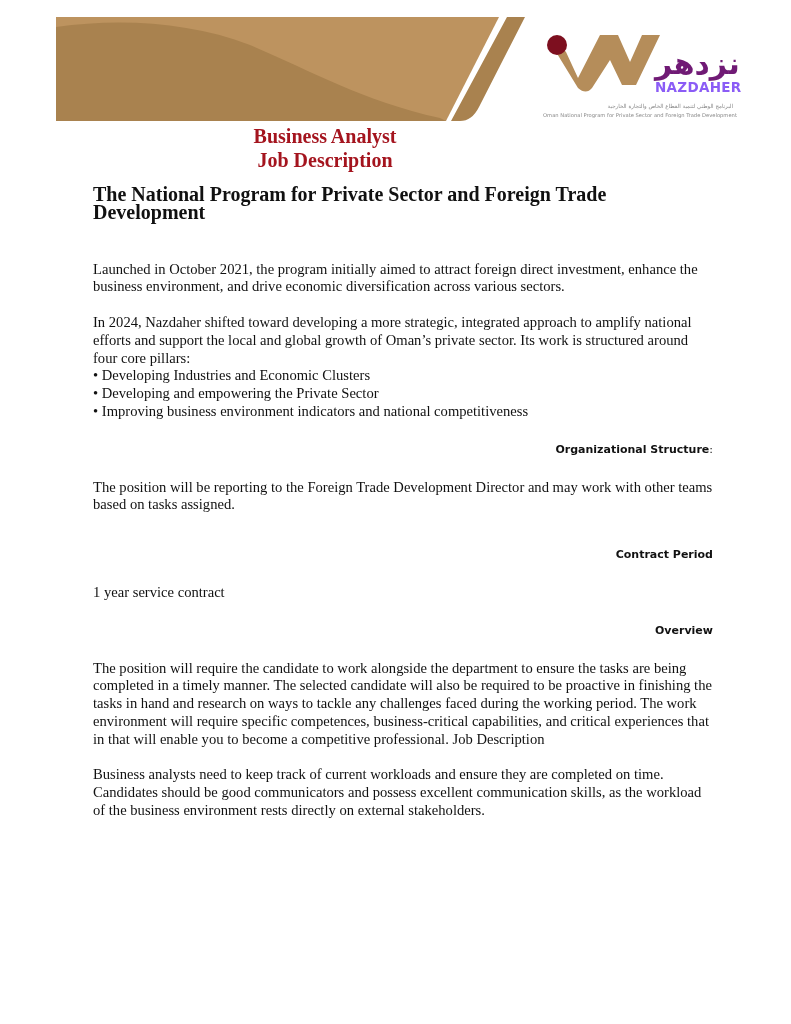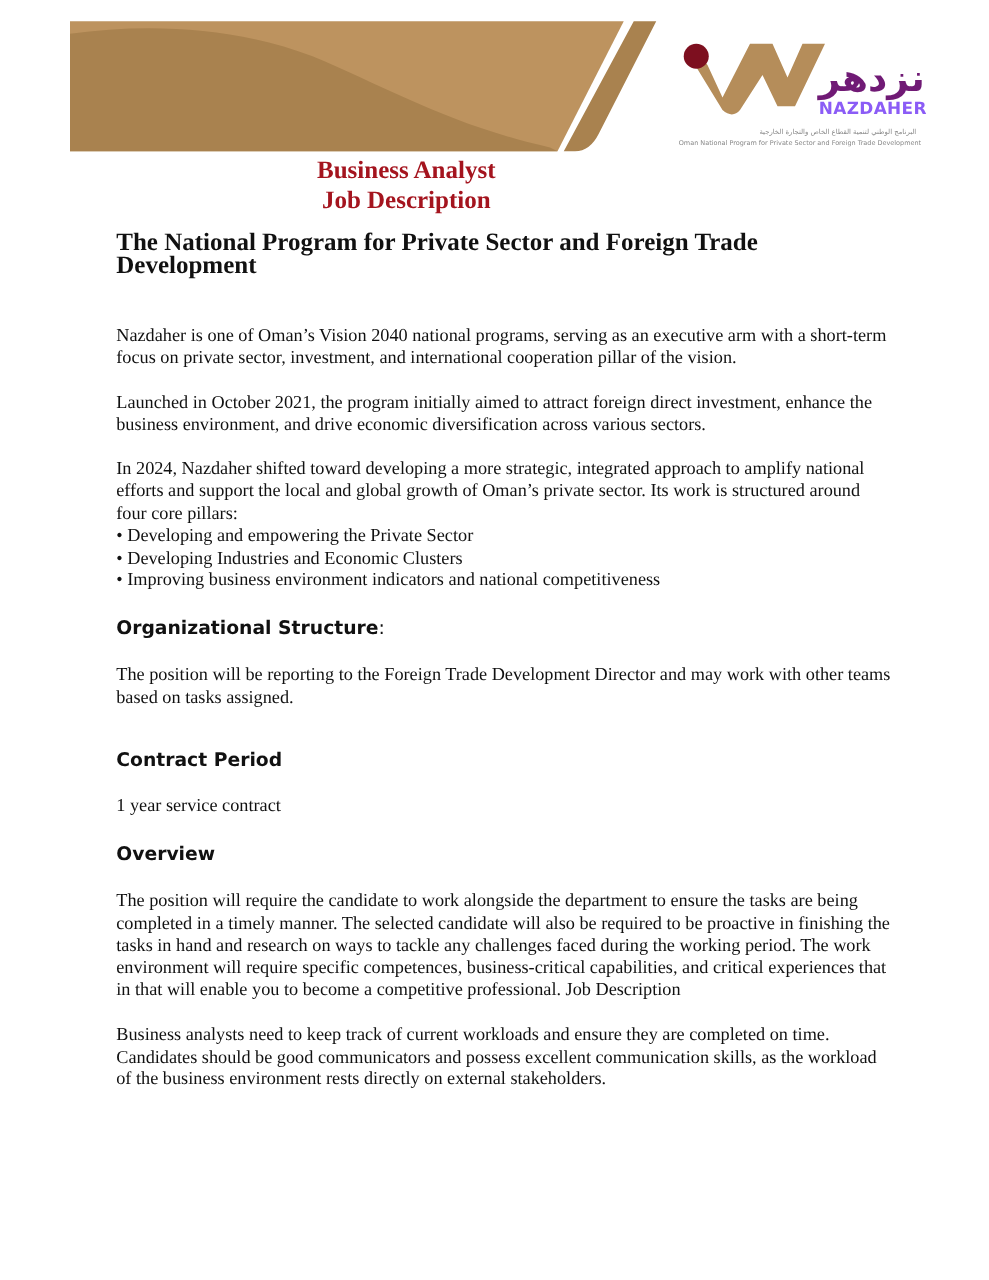--- a/index.html
+++ b/index.html
@@ -13,21 +13,21 @@
   .logo-sub-ar { position: absolute; left: 543px; top: 103px; width: 190px; font-family: "DejaVu Sans", sans-serif;
                  font-size: 5.5px; color: #888; text-align: right; direction: rtl; white-space: nowrap; }
   .logo-sub-en { position: absolute; left: 543px; top: 112px; font-family: "DejaVu Sans", sans-serif;
                  font-size: 5.2px; color: #888; white-space: nowrap; }
   .title { position: absolute; left: 0; width: 644px; text-align: center; top: 124px;
            color: #a4141e; font-weight: bold; font-size: 20px; line-height: 24px; }
   .title div { margin-left: 6px; }
   .content { position: absolute; left: 93px; top: 186px; width: 620px; font-size: 14.6px; line-height: 17.8px; }
   .subtitle { font-weight: bold; font-size: 20px; margin: 0 0 39px 0; }
   p { margin: 0 0 17.8px 0; }
-  .sec-h { font-family: "DejaVu Sans", sans-serif; font-weight: bold; font-size: 15px; margin: 0 0 20px 0; }
+  .sec-h { font-family: "DejaVu Sans", sans-serif; font-weight: bold; font-size: 11px; margin: 0 0 20px 0; text-align: right; }
   .sec-h .colon { font-weight: normal; }
   ul { list-style: none; margin: 0; padding: 0; }
   li::before { content: "\2022\00a0"; }
 </style>
 </head>
 <body>
 
 <svg class="banner" viewBox="0 0 791 130" width="791" height="130">
 
   <path d="M56 17 L499 17 L446 121 L56 121 Z" fill="#bd935f"></path>
@@ -45,26 +45,25 @@
 <div class="logo-sub-en">Oman National Program for Private Sector and Foreign Trade Development</div>
 
 <div class="title">
   <div>Business Analyst</div>
   <div>Job Description</div>
 </div>
 
 <div class="content">
   <div class="subtitle">The National Program for Private Sector and Foreign Trade Development</div>
 
-  <p>Nazdaher is one of Oman’s Vision 2040 national programs, serving as an executive arm with a short-term focus on private sector, investment, and international cooperation pillar of the vision.</p>
   <p>Launched in October 2021, the program initially aimed to attract foreign direct investment, enhance the business environment, and drive economic diversification across various sectors.</p>
   <div>In 2024, Nazdaher shifted toward developing a more strategic, integrated approach to amplify national efforts and support the local and global growth of Oman’s private sector. Its work is structured around four core pillars:</div>
   <ul style="margin-bottom:20px;">
+    <li>Developing Industries and Economic Clusters</li>
     <li>Developing and empowering the Private Sector</li>
-    <li>Developing Industries and Economic Clusters</li>
     <li>Improving business environment indicators and national competitiveness</li>
   </ul>
 
   <div class="sec-h"><span>Organizational Structure</span><span class="colon">:</span></div>
   <p style="margin-bottom:32px;">The position will be reporting to the Foreign Trade Development Director and may work with other teams based on tasks assigned.</p>
 
   <div class="sec-h">Contract Period</div>
   <p style="margin-bottom:20px;">1 year service contract</p>
 
   <div class="sec-h">Overview</div>

